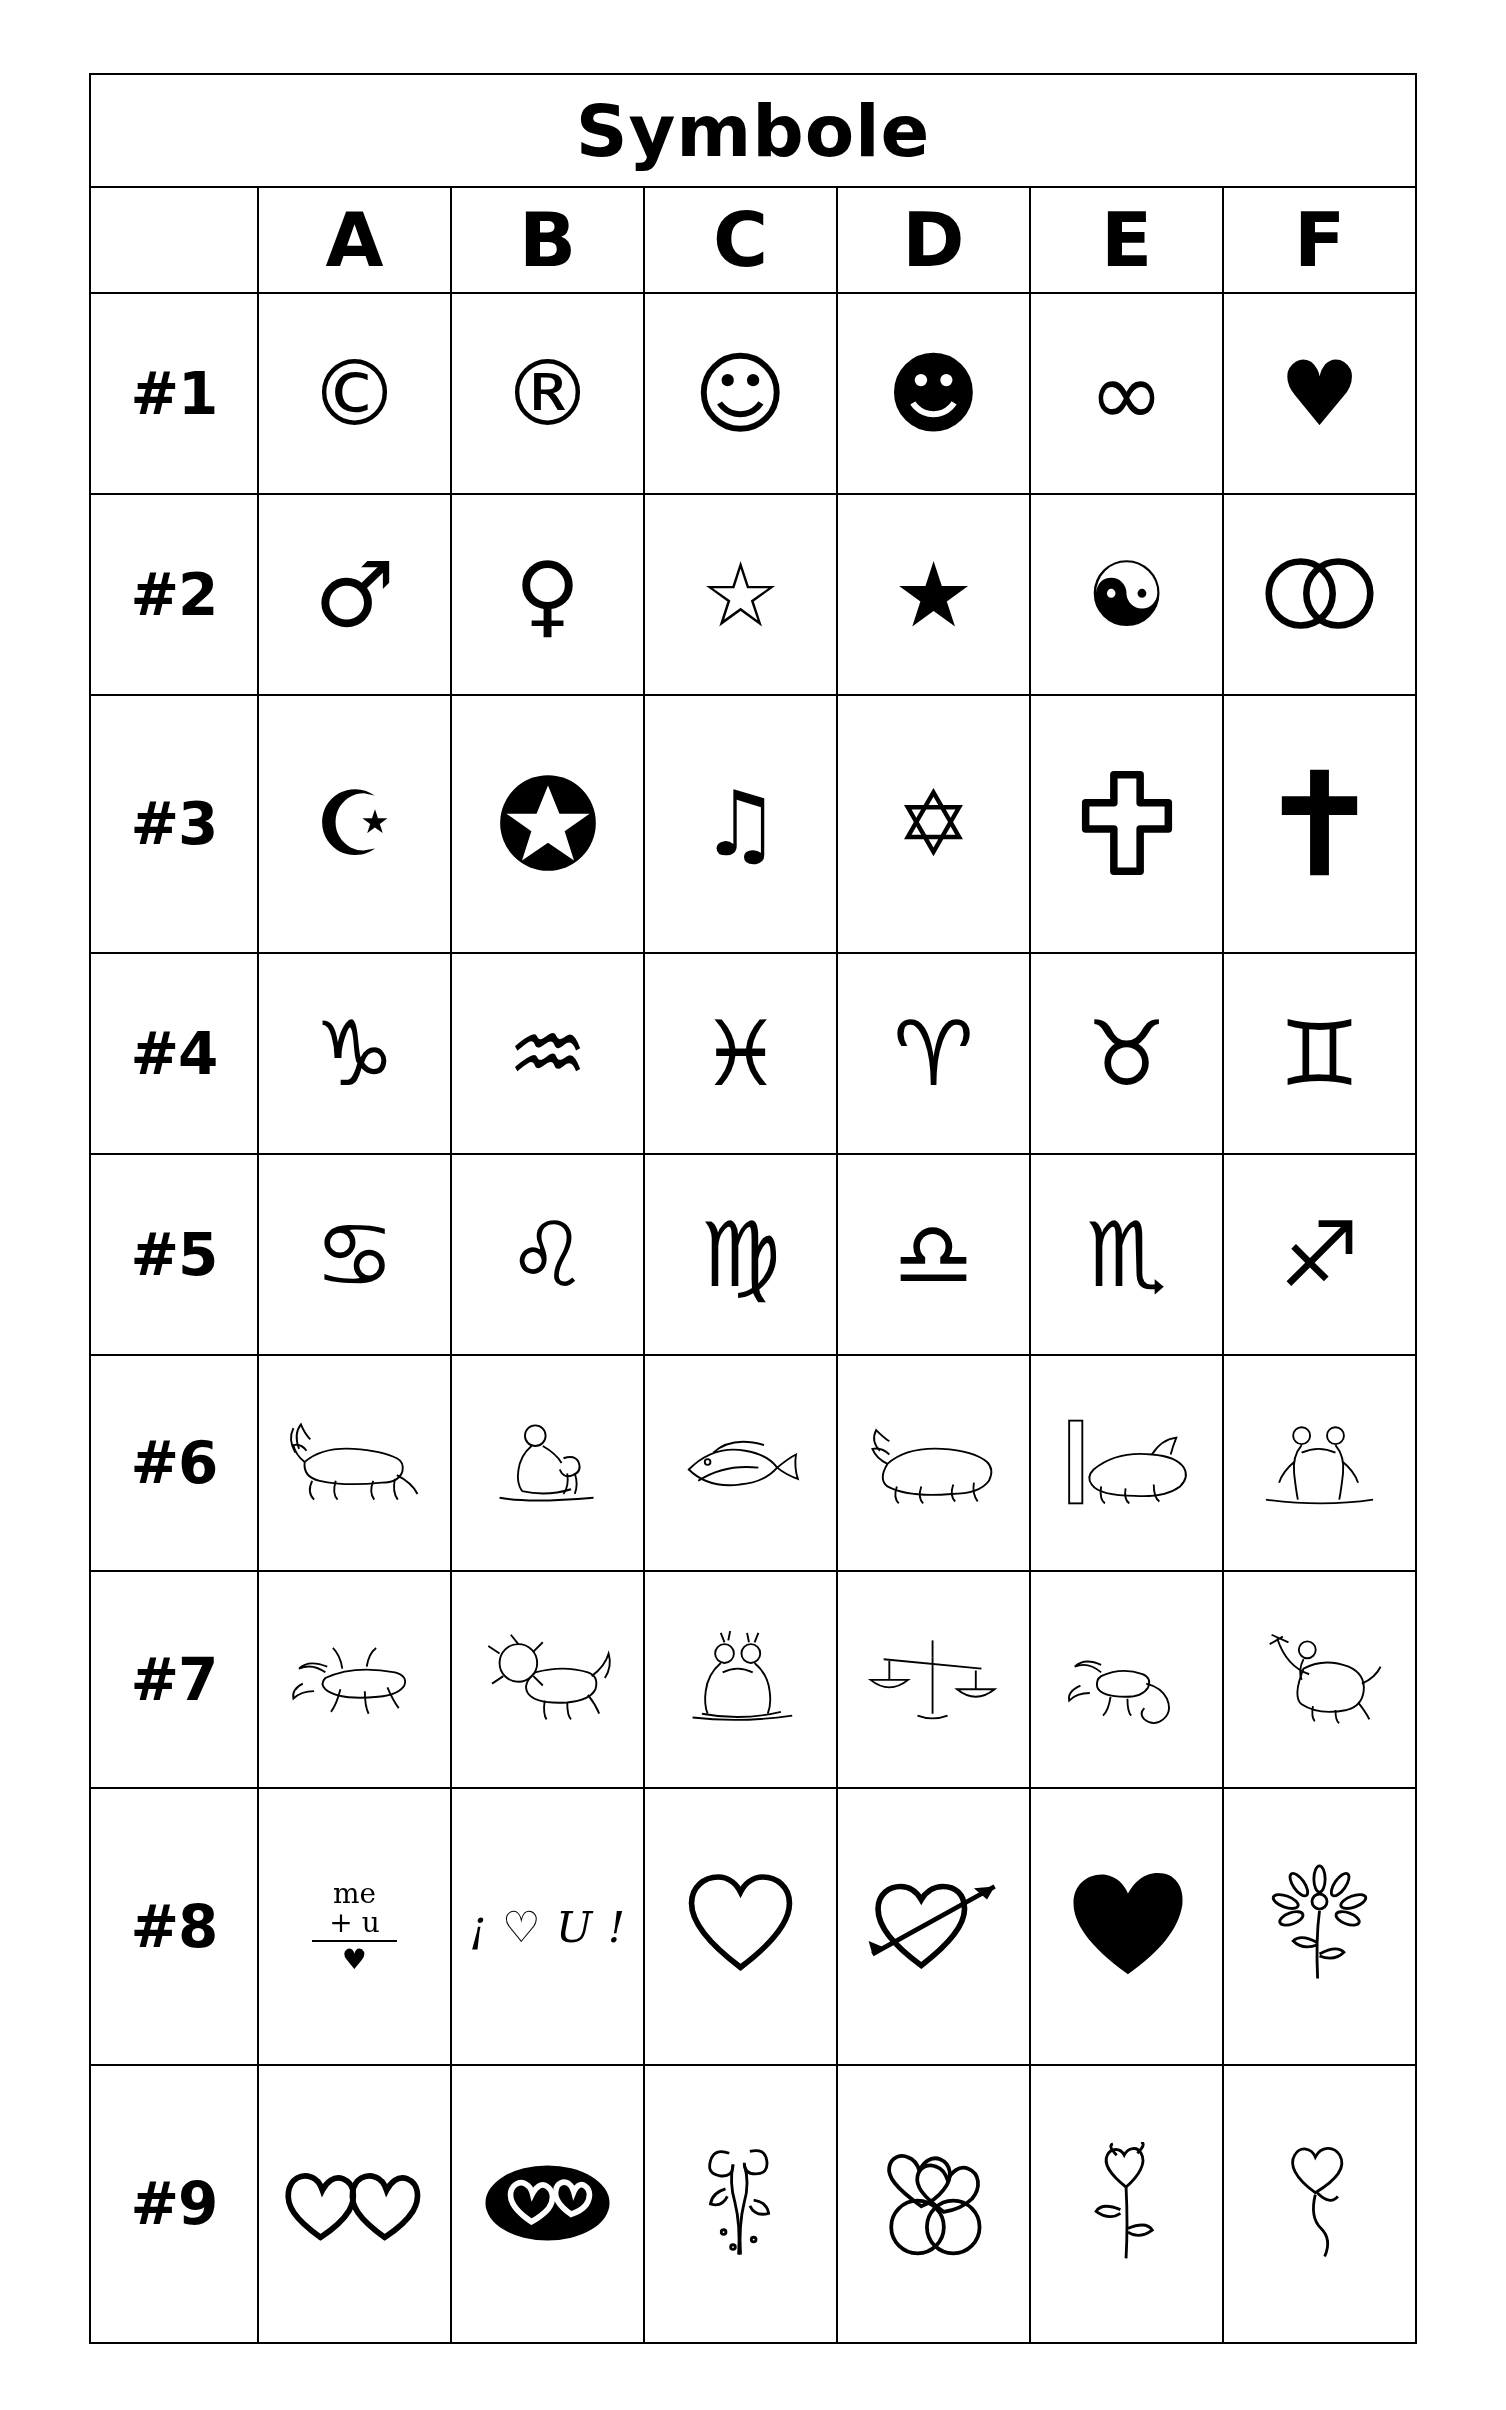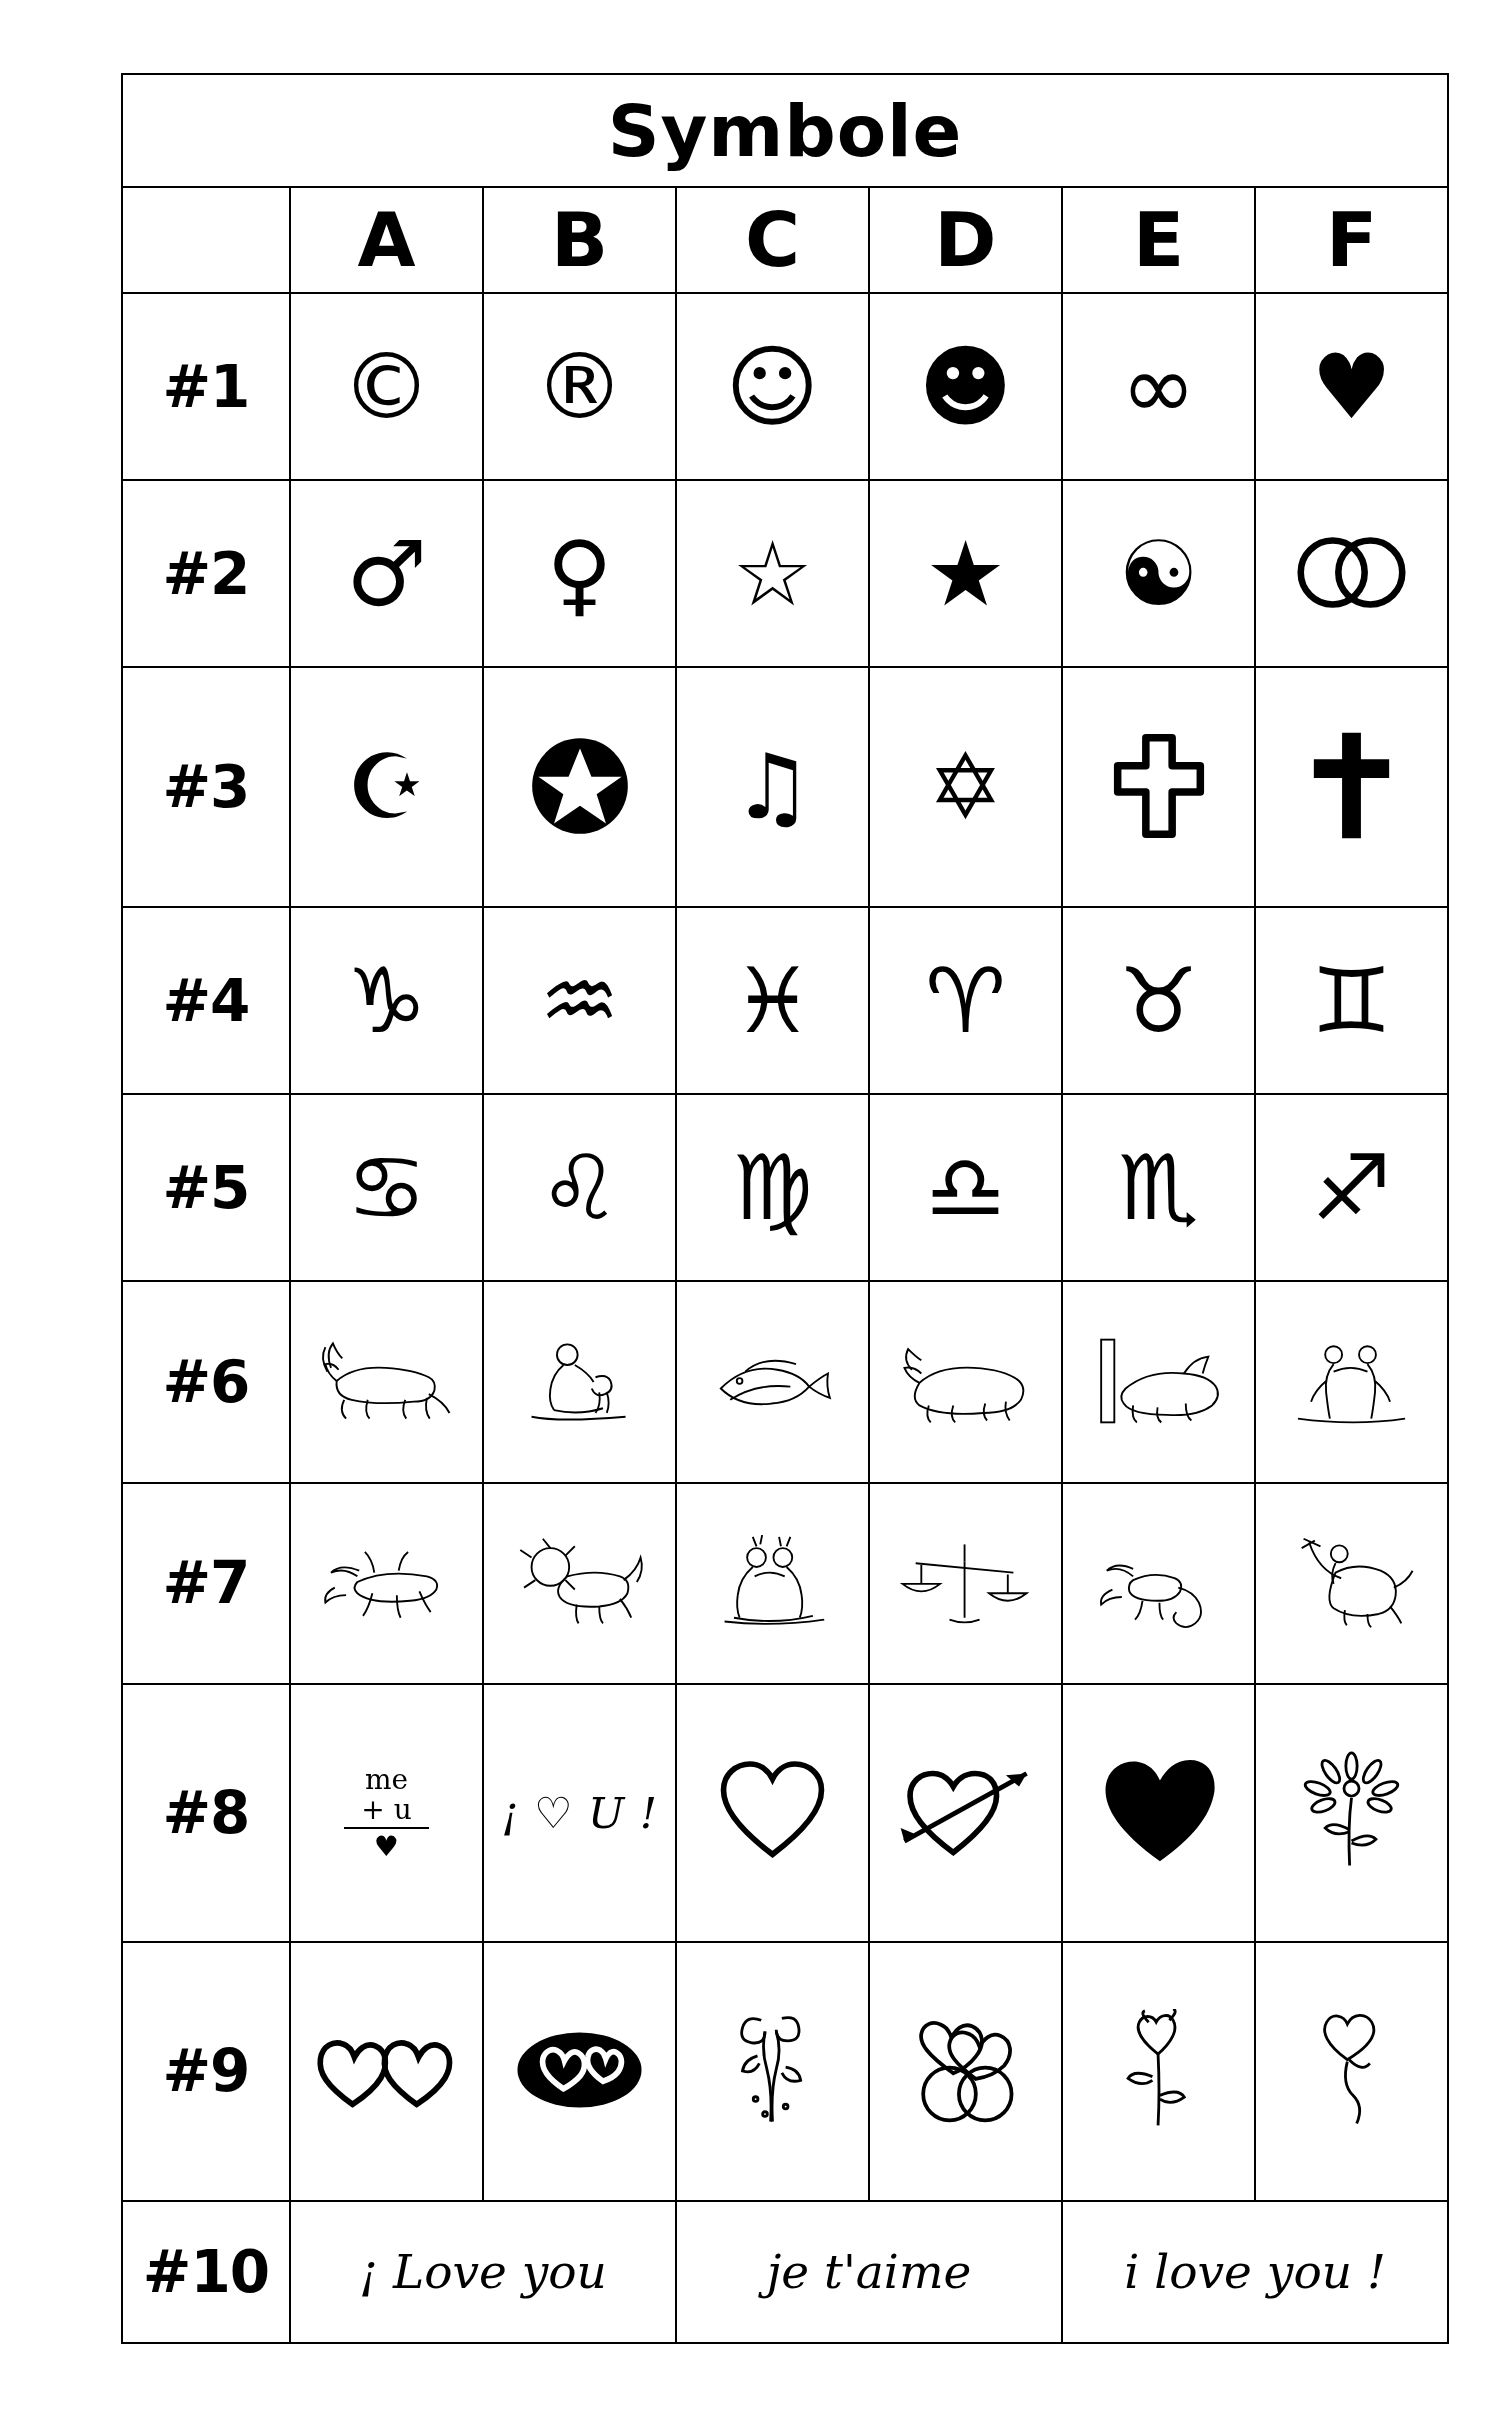--- a/index.html
+++ b/index.html
@@ -20,21 +20,20 @@
     top: 73px;
     width: 1328px;
     height: 2271px;
     box-sizing: border-box;
   }
   table.symbol-table {
     width: 100%;
     height: 100%;
     border-collapse: collapse;
     table-layout: fixed;
-    margin-left: 32px;
   }
   table.symbol-table td {
     border: 2.8px solid #000000;
     text-align: center;
     vertical-align: middle;
     padding: 0;
     overflow: hidden;
   }
   .title-cell {
     height: 111px;
@@ -550,22 +549,16 @@
                 <g fill="none" stroke="#000" stroke-width="3">
                   <path d="M50 54 C28 38 22 24 28 14 C34 4 46 6 50 16 C56 4 70 4 76 14 C84 28 70 42 50 54 z"></path>
                   <path d="M52 54 q14 14 22 4"></path>
                   <path d="M50 56 q-6 24 6 36 q12 12 4 30"></path>
                 </g>
               </svg>
           </span>
         </td>
       </tr>
 
-      <tr>
-        <td class="row-head">#10</td>
-        <td colspan="2"><span class="love-text">¡ Love you</span></td>
-        <td colspan="2"><span class="love-text">je t'aime</span></td>
-        <td colspan="2"><span class="love-text">i love you !</span></td>
-      </tr>
     </tbody>
   </table>
 </div>
 
 
 </body></html>

